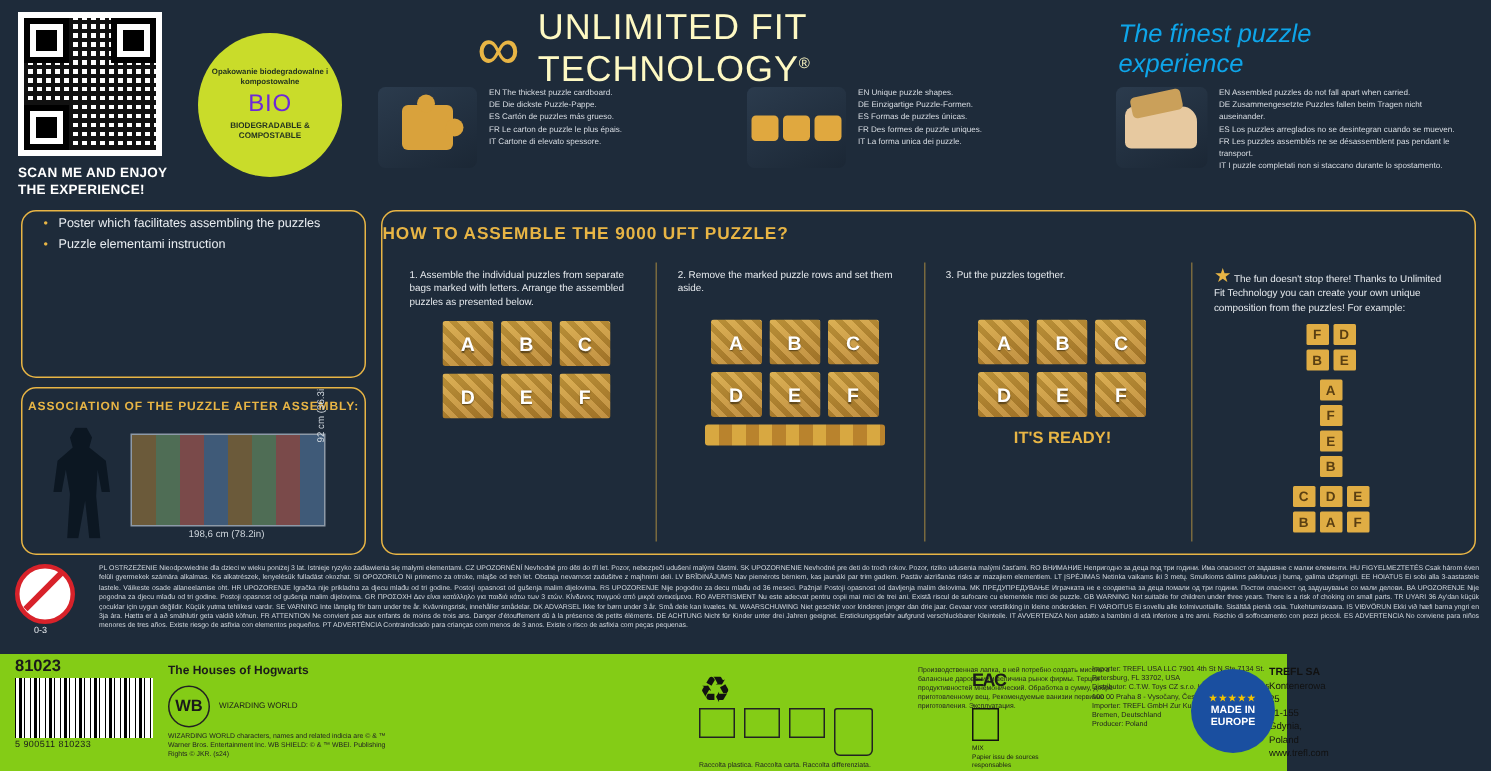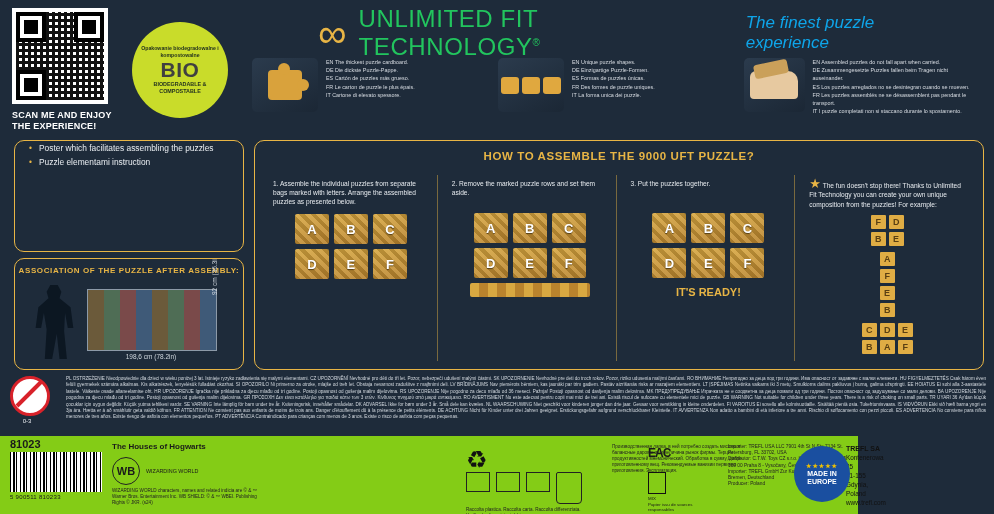--- a/index.html
+++ b/index.html
@@ -22,27 +22,27 @@
       repeating-linear-gradient(90deg,#000 0 3px,#fff 3px 6px),
       repeating-linear-gradient(0deg,#000 0 3px,#fff 3px 6px);
     background-blend-mode:multiply;opacity:.93;}
   .qr-eye{position:absolute;width:22px;height:22px;border:4px solid #000;background:#fff;}
   .qr-eye i{position:absolute;inset:4px;background:#000;display:block;}
   .qr-eye.tl{left:4px;top:4px;} .qr-eye.tr{right:4px;top:4px;} .qr-eye.bl{left:4px;bottom:4px;}
   .qr-label{margin-top:6px;font-size:9px;font-weight:bold;line-height:11px;letter-spacing:.2px;}
 
   .bio{position:absolute;left:132px;top:22px;width:96px;height:96px;border-radius:50%;
        background:#c9dc2a;display:flex;flex-direction:column;align-items:center;justify-content:center;}
-  .bio-word{font-size:21px;font-weight:bold;color:#404040;letter-spacing:.5px;line-height:22px;}
+  .bio-word{font-size:16px;font-weight:normal;color:#6d28d9;letter-spacing:.5px;line-height:22px;}
   .bio-sub{font-size:5.4px;font-weight:bold;color:#24331f;text-align:center;width:88px;line-height:7px;}
   .bio-top{font-size:5.2px;color:#24331f;font-weight:bold;transform:rotate(-0deg);text-align:center;width:90px;line-height:7px;}
 
   .uft{position:absolute;left:318px;top:10px;width:640px;height:46px;display:flex;align-items:center;}
   .inf{font-size:40px;color:#e8b545;line-height:38px;margin-right:14px;letter-spacing:-2px;}
-  .uft-title{font-size:24px;letter-spacing:.6px;color:#22c55e;font-weight:normal;}
+  .uft-title{font-size:24px;letter-spacing:.6px;color:#fef9c3;font-weight:normal;}
   .uft-title sup{font-size:10px;vertical-align:super;}
   .uft-tag{font-style:italic;font-size:17px;color:#0ea5e9;margin-left:26px;}
 
   .feat-row{position:absolute;left:252px;top:58px;width:736px;height:70px;display:flex;gap:14px;}
   .feat{display:flex;gap:8px;width:232px;}
   .feat .pic{width:66px;height:54px;border-radius:5px;background:linear-gradient(150deg,#2b3b4d,#1b2735);
     display:flex;align-items:center;justify-content:center;overflow:hidden;}
   .feat .lines{font-size:5.4px;line-height:8.2px;color:#d8dde3;}
 
   .puzzle-piece{width:34px;height:30px;background:#d9a23c;border-radius:4px;position:relative;}
@@ -69,21 +69,21 @@
     clip-path:polygon(42% 0,58% 0,66% 9%,62% 18%,86% 30%,92% 58%,80% 58%,74% 38%,72% 62%,78% 100%,62% 100%,56% 66%,46% 100%,30% 100%,34% 60%,28% 38%,22% 58%,10% 58%,16% 30%,38% 18%,34% 9%);}
   .photo{position:absolute;left:72px;top:30px;width:128px;height:60px;border:1px solid #8d9aa8;
     background:
       repeating-linear-gradient(90deg,#6b5a3a 0 16px,#4f6d55 16px 32px,#7a4a4a 32px 48px,#3f5a78 48px 64px),
       repeating-linear-gradient(0deg,rgba(0,0,0,.25) 0 10px,rgba(255,255,255,.07) 10px 20px);}
   .dim-w{position:absolute;left:72px;top:94px;width:128px;text-align:center;font-size:6.5px;color:#cfd6dd;}
   .dim-h{position:absolute;left:196px;top:36px;font-size:6.5px;color:#cfd6dd;transform:rotate(-90deg);transform-origin:left top;white-space:nowrap;}
 
   
   .assemble{left:254px;top:140px;width:728px;height:228px;}
-  .assemble .panel-title{font-size:11.5px;text-align:center;margin:9px 0 6px;}
+  .assemble .panel-title{font-size:11.5px;text-align:left;margin:9px 0 6px;}
   .steps{position:absolute;left:10px;top:34px;right:10px;bottom:8px;display:flex;gap:6px;}
   .step{position:relative;flex:1;border-right:1px solid rgba(232,181,69,.45);padding:4px 8px 0 8px;}
   .step:last-child{border-right:none;}
   .step-txt{font-size:6.6px;line-height:9px;color:#e6eaee;min-height:26px;}
   .grid-row{display:flex;gap:5px;margin-bottom:5px;justify-content:center;}
   .tile{width:34px;height:30px;border-radius:2px;
     background:
       repeating-linear-gradient(45deg,rgba(0,0,0,.14) 0 4px,rgba(255,255,255,.10) 4px 8px),
       linear-gradient(160deg,#d8a841,#b9832d);
     display:flex;align-items:center;justify-content:center;font-size:13px;font-weight:bold;color:#fff;

